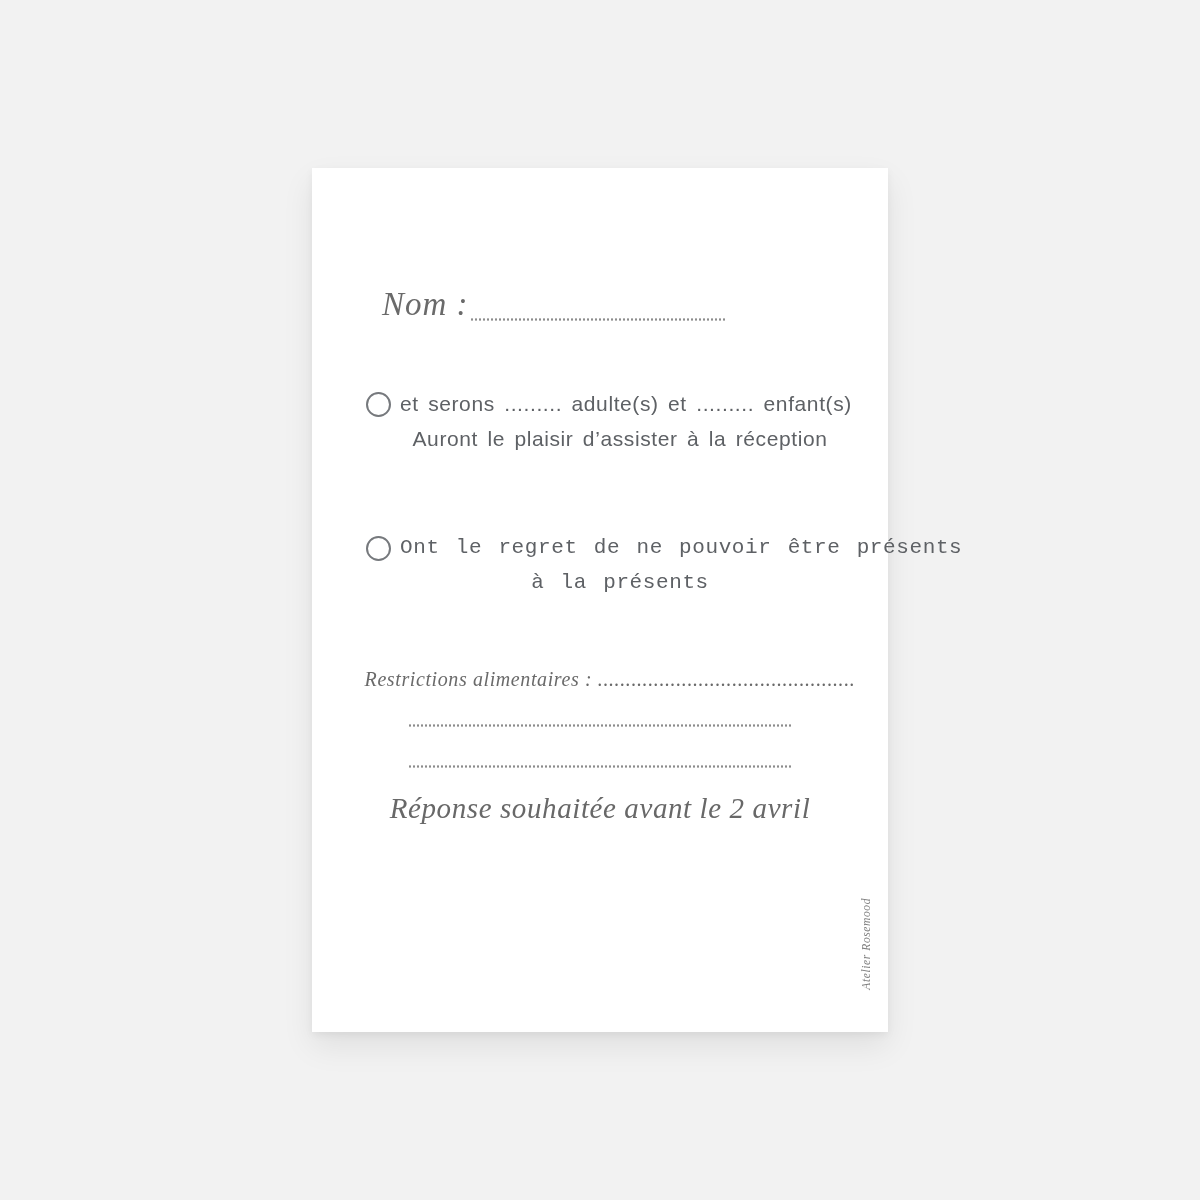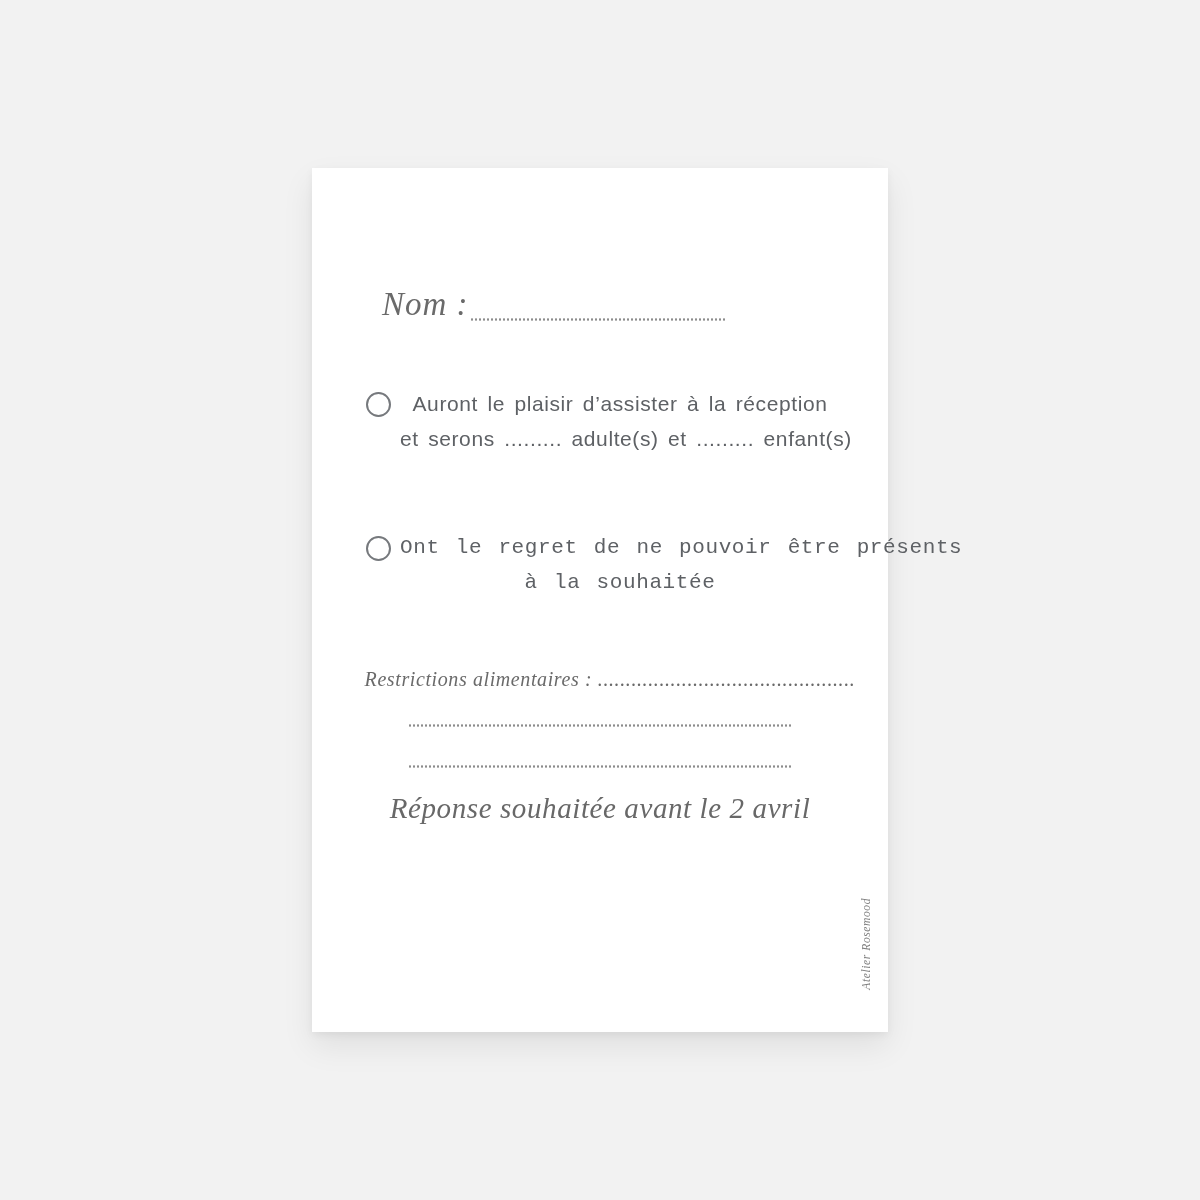--- a/index.html
+++ b/index.html
@@ -100,28 +100,28 @@
 </head>
 <body>
 
 <div class="card">
 
   <div class="abs nom-label">Nom :</div>
   <div class="abs dotline nom-blank"></div>
 
   <div class="abs radio-circle circle-1"></div>
   <div class="abs option-text option-1">
+    <div>et serons ......... adulte(s) et ......... enfant(s)</div>
     <div>Auront le plaisir d’assister à la réception</div>
-    <div>et serons ......... adulte(s) et ......... enfant(s)</div>
   </div>
 
   <div class="abs radio-circle circle-2"></div>
   <div class="abs option-text option-2">
     <div>Ont le regret de ne pouvoir être présents</div>
-    <div>à la souhaitée</div>
+    <div>à la présents</div>
   </div>
 
   <div class="abs restrictions">Restrictions alimentaires : ..............................................</div>
   <div class="abs dotline write-line-1"></div>
   <div class="abs dotline write-line-2"></div>
 
   <div class="abs deadline">Réponse souhaitée avant le 2 avril</div>
 
   <div class="abs brand">Atelier Rosemood</div>
 

